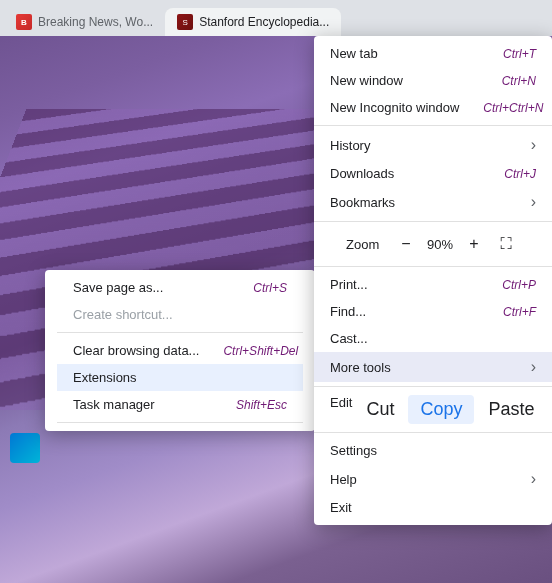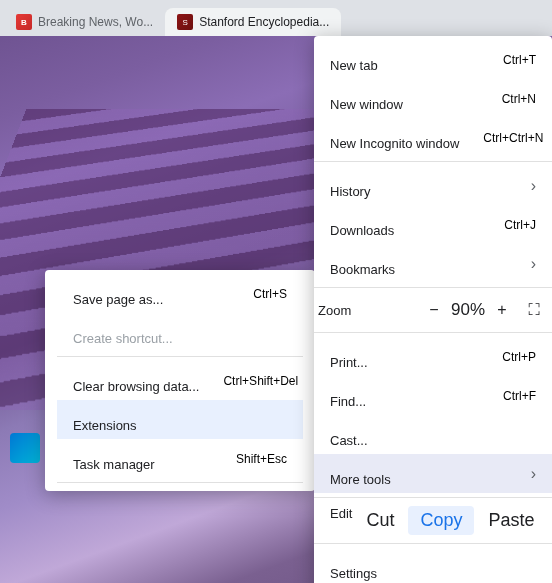--- a/index.html
+++ b/index.html
@@ -136,26 +136,26 @@
     }
     .menu-item:hover, .menu-item.highlighted {
       background: #f5f5f5;
     }
     .menu-item.highlighted {
       background: #e8f0fe;
       align-items: center;
     }
     .menu-item-label {
       color: #202124;
-      margin-top: 12px;
     }
     .menu-item-shortcut {
-      color: #000000;
+      color: #701a75;
       font-size: 12px;
       margin-left: 24px;
+      font-style: italic;
     }
     .menu-item.disabled .menu-item-label {
       color: #9aa0a6;
     }
     .menu-separator {
       height: 1px;
       background: #e0e0e0;
       margin: 4px 0;
     }
 
@@ -175,21 +175,21 @@
     .menu-item-arrow::after {
       content: '›';
       font-size: 16px;
       color: #5f6368;
     }
 
     
     .zoom-row {
       display: flex;
       align-items: center;
-      padding: 4px 4px;
+      padding: 4px 32px;
       gap: 0;
     }
     .zoom-label {
       flex: 1;
       color: #202124;
     }
     .zoom-minus, .zoom-plus, .zoom-fullscreen {
       width: 28px;
       height: 28px;
       display: flex;
@@ -197,21 +197,21 @@
       justify-content: center;
       border-radius: 4px;
       cursor: pointer;
       color: #202124;
       font-size: 16px;
     }
     .zoom-value {
       width: 40px;
       text-align: center;
       color: #202124;
-      font-size: 17px;
+      font-size: 13px;
     }
     .zoom-fullscreen {
       margin-left: 4px;
     }
 
     
     .edit-row {
       display: flex;
       align-items: flex-start;
       padding: 4px 8px;

